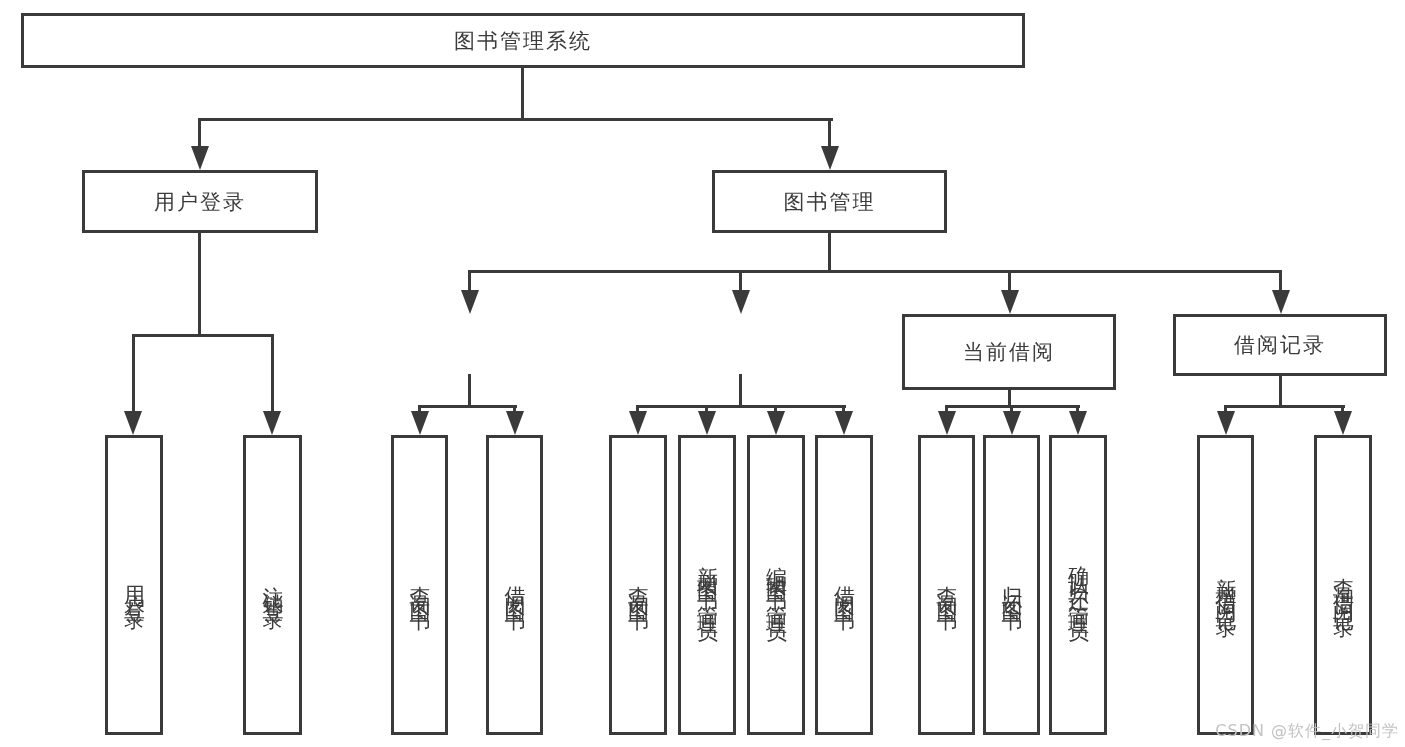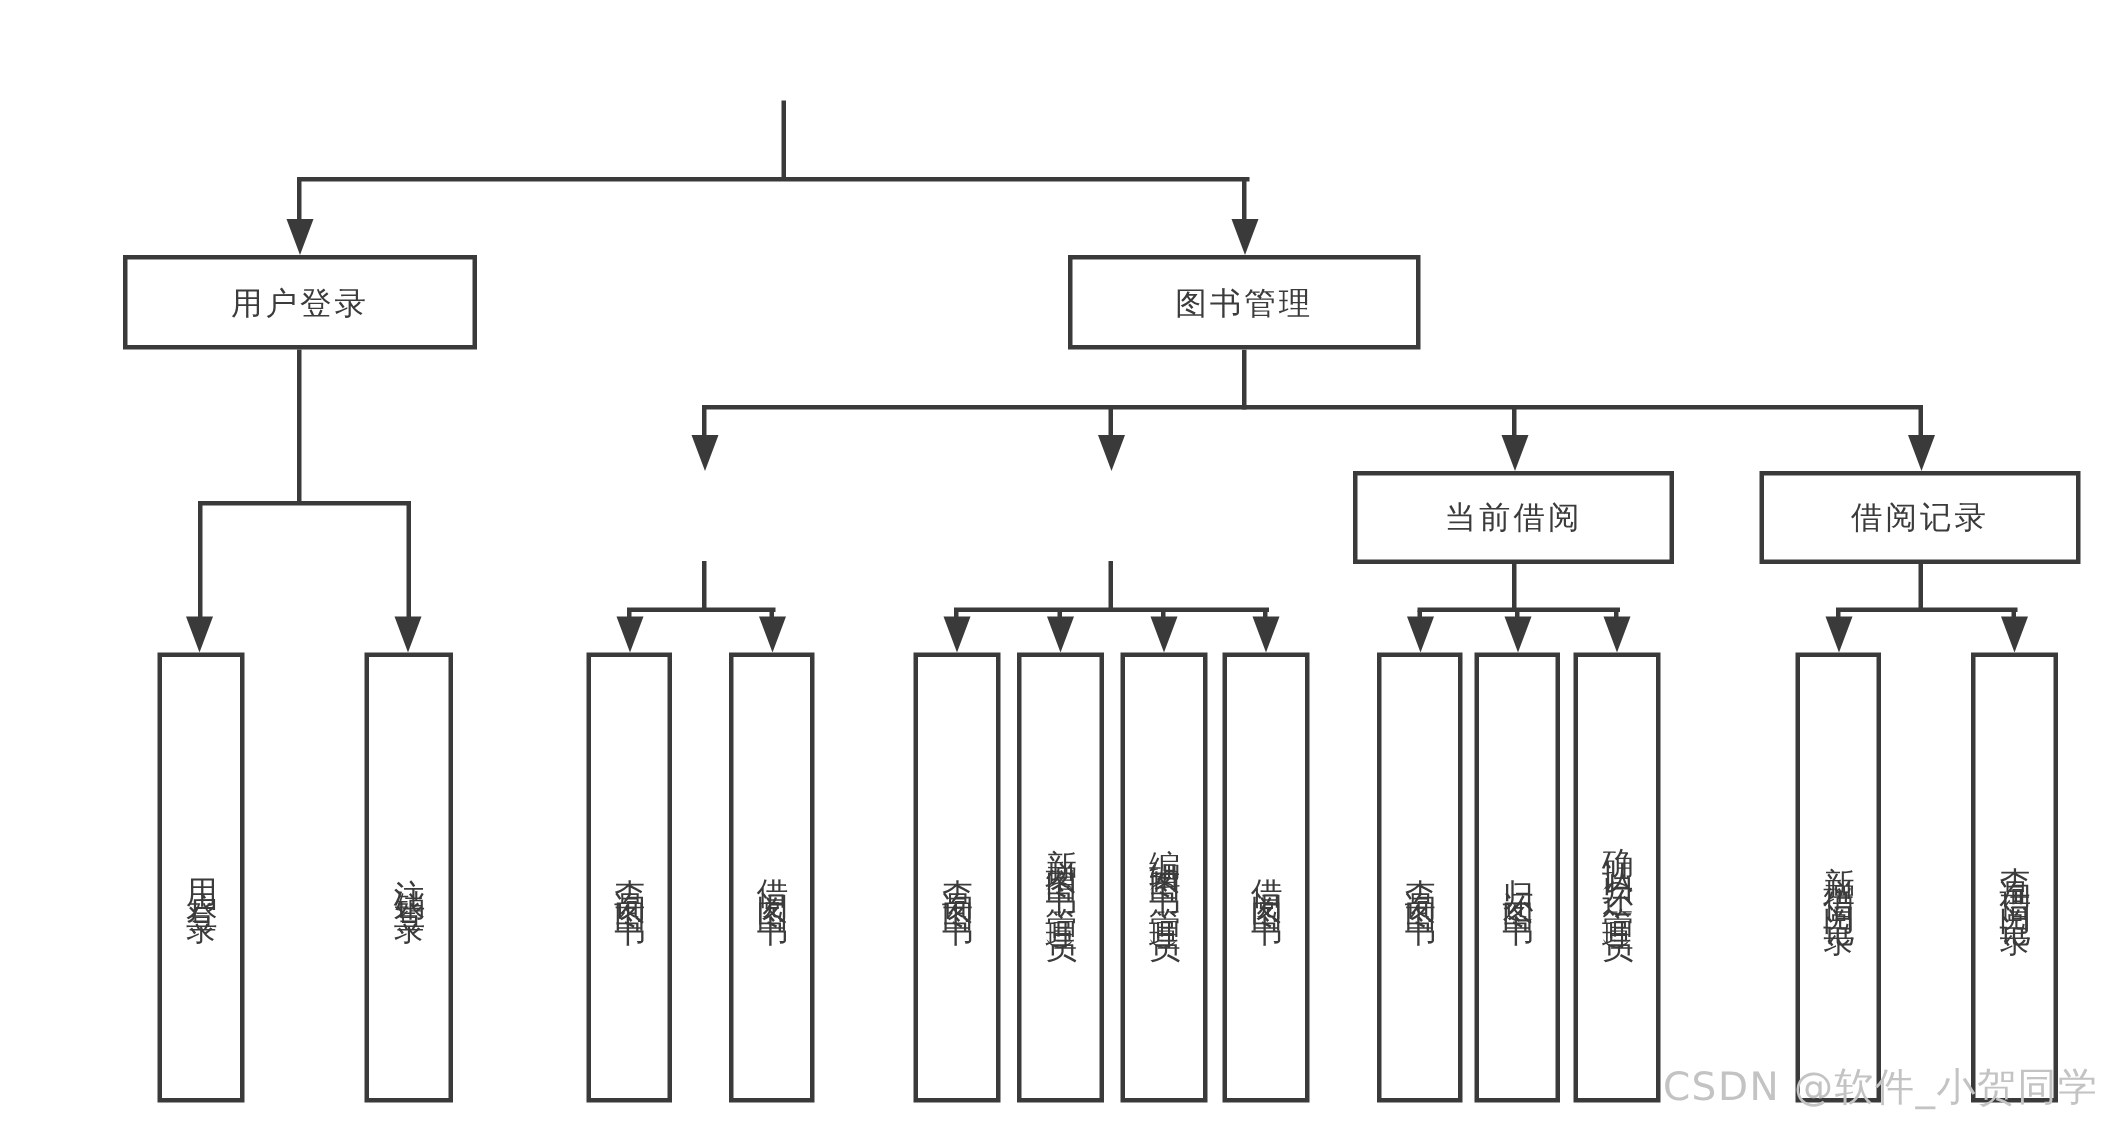--- a/index.html
+++ b/index.html
@@ -60,31 +60,34 @@
     width: 0; height: 0;
     border-left: 9px solid transparent;
     border-right: 9px solid transparent;
     border-top: 24px solid var(--line);
     z-index: 1;
   }
   .watermark {
     position: absolute;
     right: 6px;
     bottom: 5px;
-    font-size: 26px;
+    font-size: 16px;
     color: var(--watermark);
     letter-spacing: 1px;
     z-index: 5;
   }
 </style>
 </head>
 <body>
 
 <div class="canvas">
 
+  <div class="box" style="left:21px; top:13px; width:1004px; height:55px;">
+    <span>图书管理系统</span>
+  </div>
 
   <div>
     <div class="vline" style="left:521px; top:67px; height:51px;"></div>
     <div class="hline" style="left:198px; top:118px; width:635px;"></div>
     <div class="vline" style="left:198px; top:120px; height:28px;"></div>
     <div class="arrow" style="left:191px; top:146px;"></div>
     <div class="vline" style="left:828px; top:120px; height:28px;"></div>
     <div class="arrow" style="left:821px; top:146px;"></div>
   </div>
 
@@ -110,21 +113,21 @@
     <div class="vline" style="left:468px; top:272px; height:20px;"></div>
     <div class="arrow" style="left:461px; top:290px;"></div>
     <div class="vline" style="left:739px; top:272px; height:20px;"></div>
     <div class="arrow" style="left:732px; top:290px;"></div>
     <div class="vline" style="left:1008px; top:272px; height:20px;"></div>
     <div class="arrow" style="left:1001px; top:290px;"></div>
     <div class="vline" style="left:1279px; top:272px; height:20px;"></div>
     <div class="arrow" style="left:1272px; top:290px;"></div>
   </div>
 
-  <div class="box" style="left:902px; top:314px; width:214px; height:62px;">
+  <div class="box" style="left:902px; top:314px; width:214px; height:76px;">
     <span>当前借阅</span>
   </div>
   <div class="box" style="left:1173px; top:314px; width:214px; height:62px;">
     <span>借阅记录</span>
   </div>
 
   <div>
     <div class="vline" style="left:468px; top:374px; height:34px;"></div>
     <div class="hline" style="left:418px; top:405px; width:99px;"></div>
     <div class="vline" style="left:418px; top:407px; height:6px;"></div>

